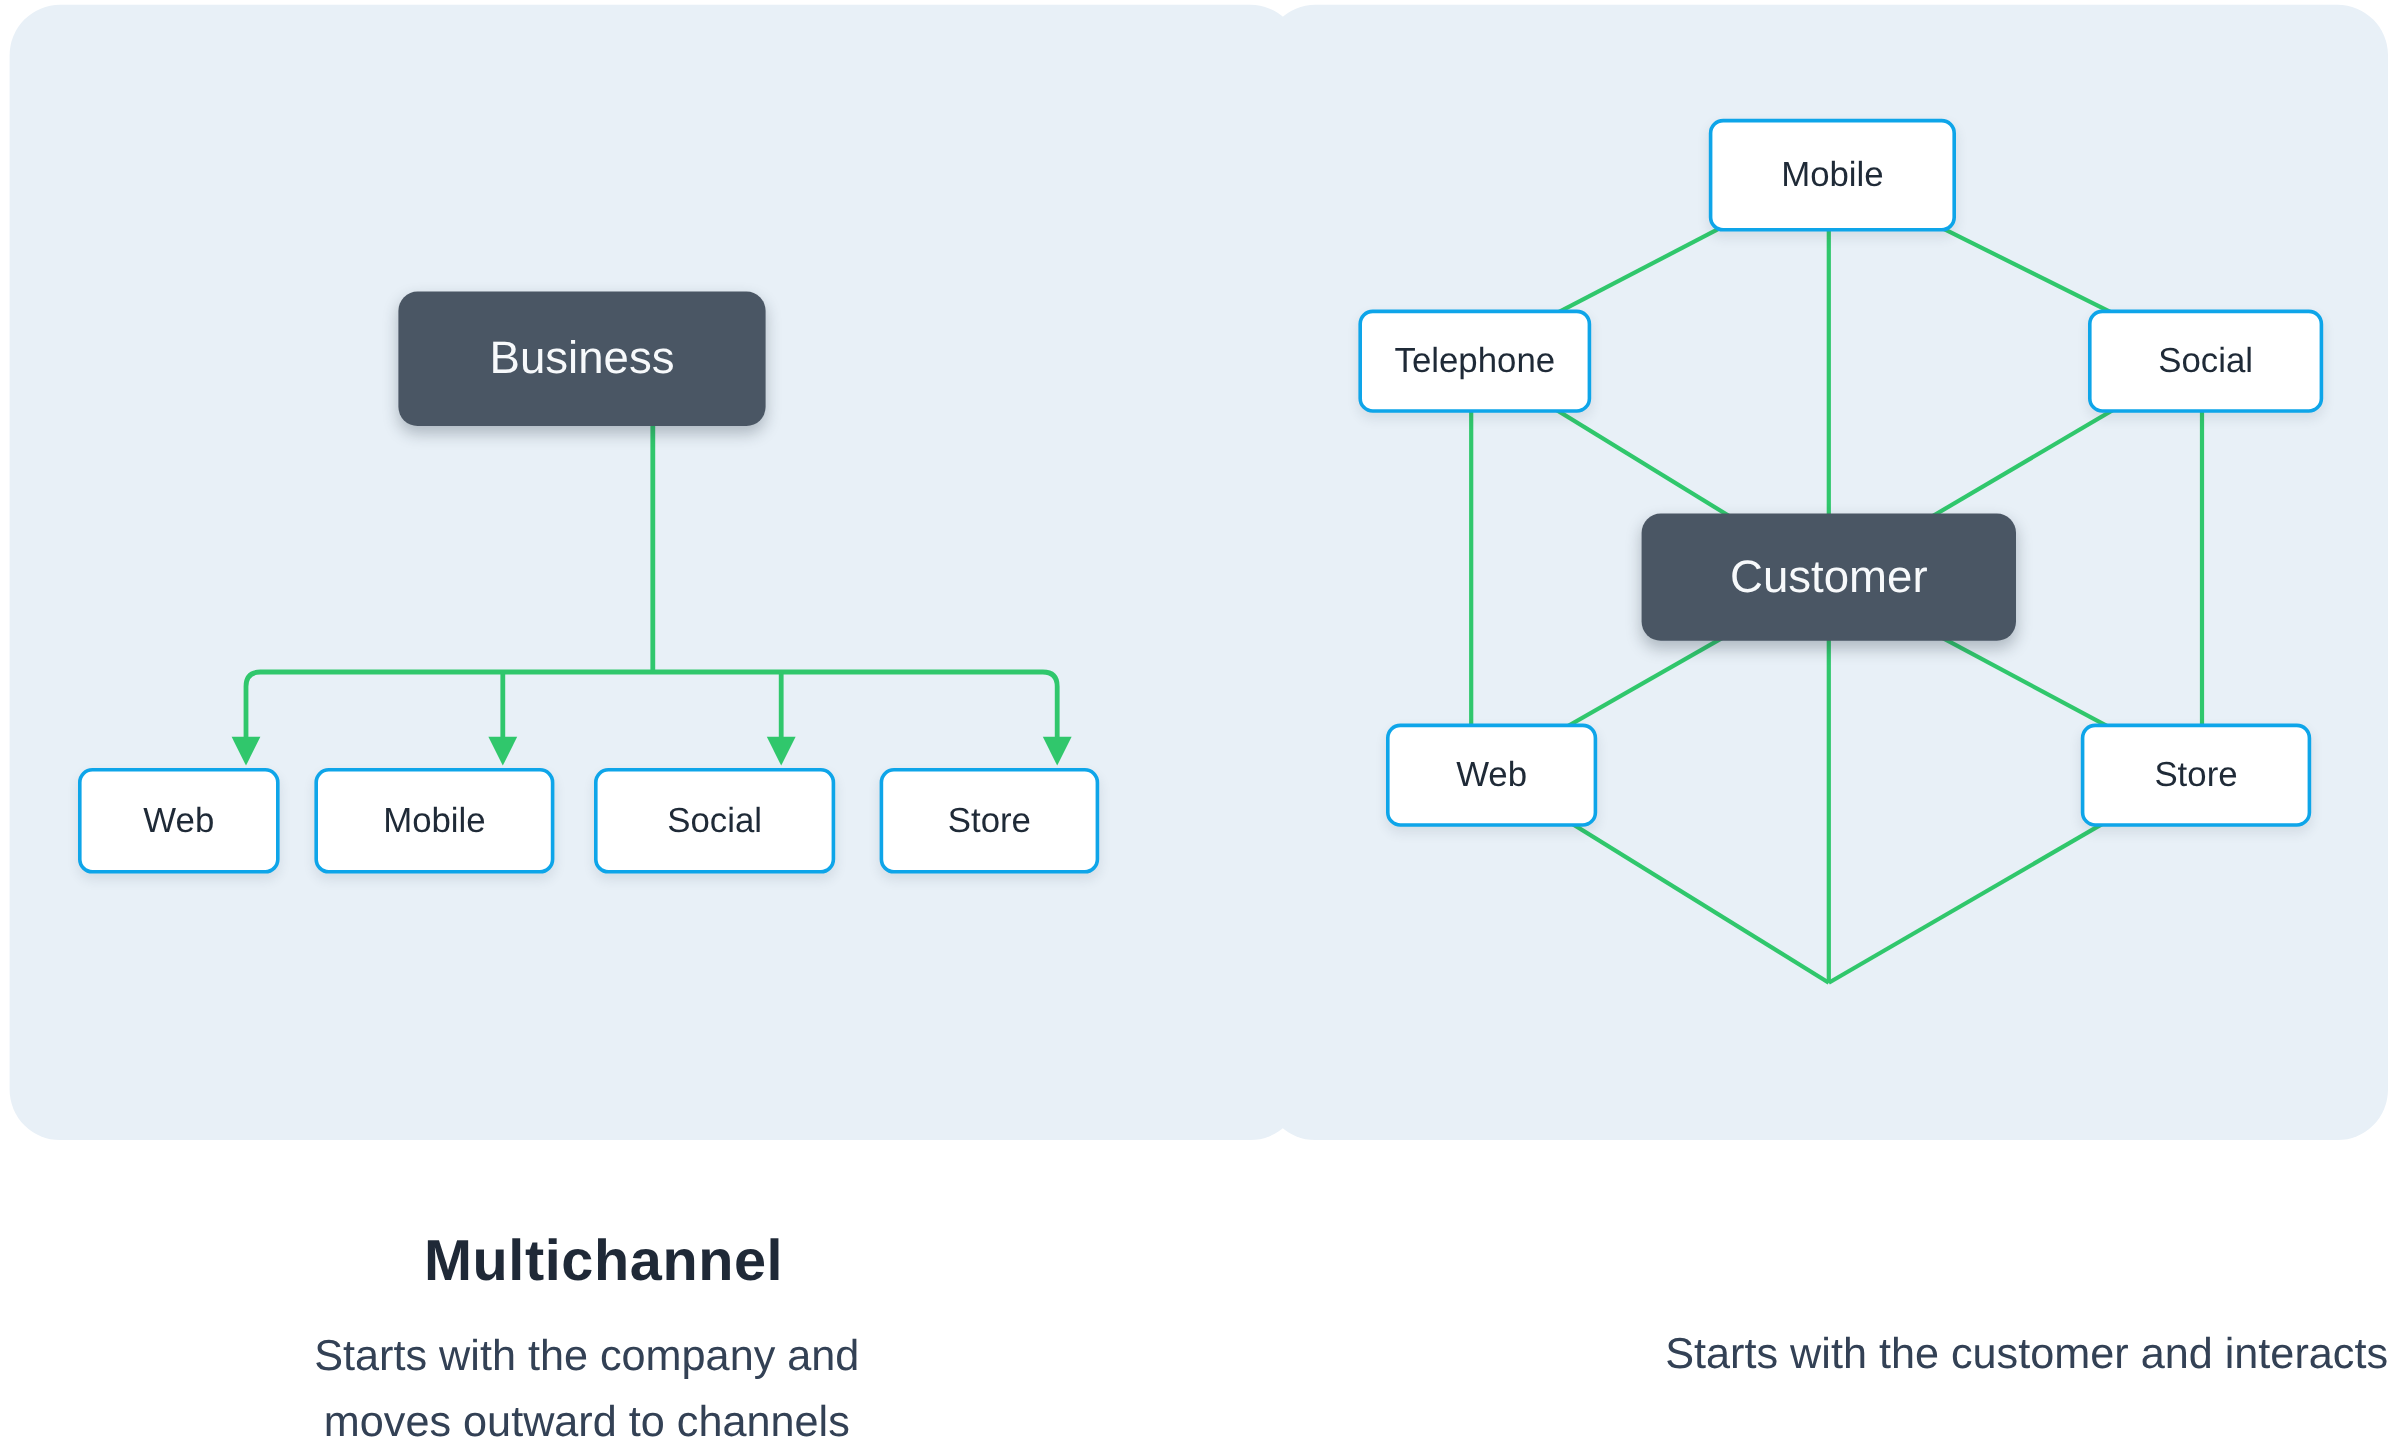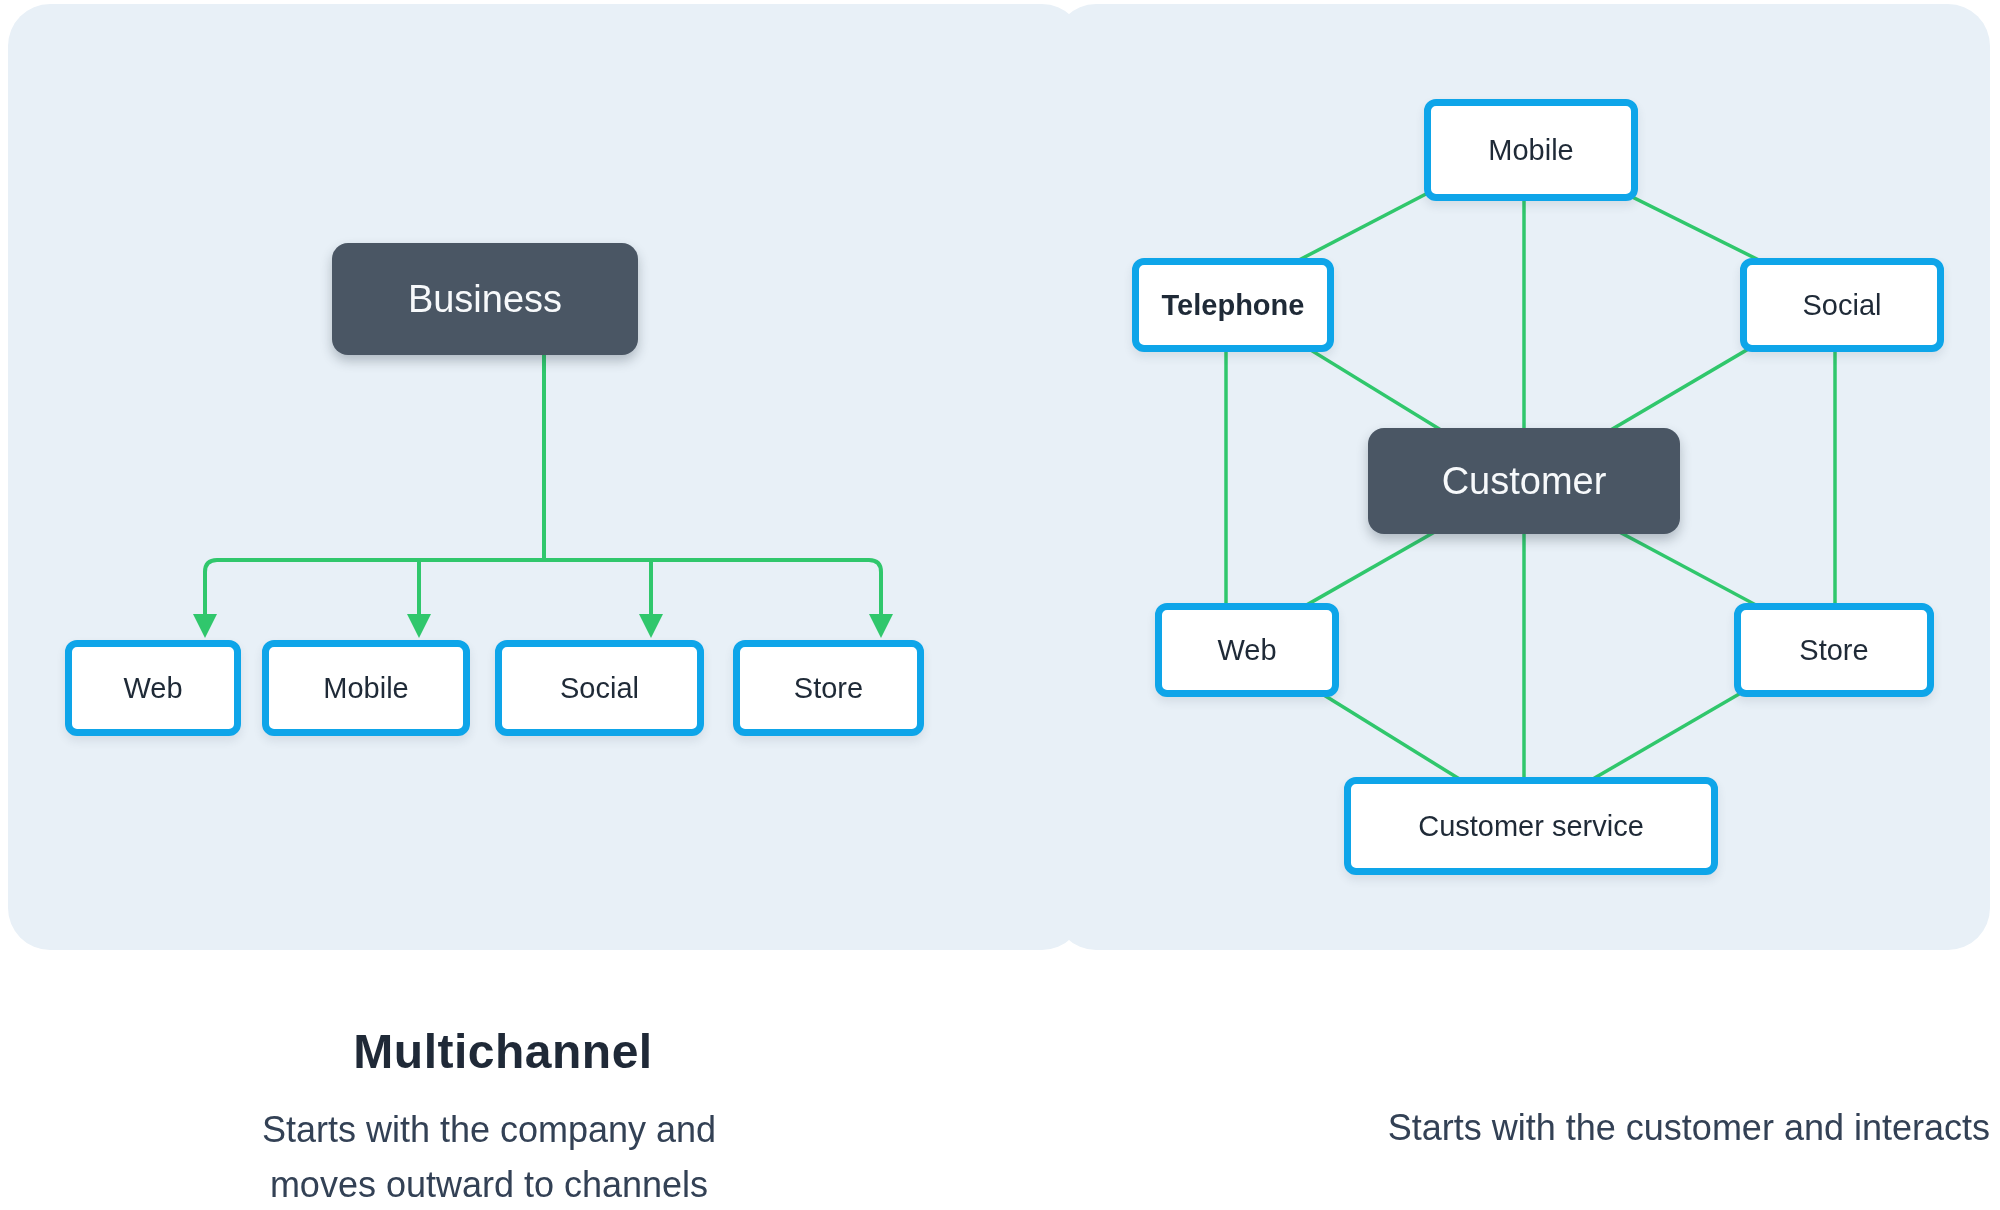--- a/index.html
+++ b/index.html
@@ -31,21 +31,21 @@
   .node {
     position: absolute;
     display: flex;
     align-items: center;
     justify-content: center;
     text-align: center;
     white-space: nowrap;
   }
   .node.light {
     background: #ffffff;
-    border: 7px solid #0ea5e9;
+    border: 3px solid #0ea5e9;
     border-radius: 12px;
     box-shadow: 0 5px 10px rgba(40, 60, 80, 0.10);
     color: #1f2a37;
     font-size: 29px;
     font-weight: 400;
   }
   .node.dark {
     background: #4a5664;
     border-radius: 16px;
     box-shadow: 0 6px 12px rgba(34, 48, 62, 0.28);
@@ -132,37 +132,34 @@
         <line x1="470" y1="477" x2="773" y2="639"></line>
         <line x1="470" y1="477" x2="470" y2="815"></line>
         <line x1="186" y1="639" x2="470" y2="815"></line>
         <line x1="773" y1="639" x2="470" y2="815"></line>
       </g>
     </svg>
 
     <div class="node light" style="left:370px; top:95px; width:200px; height:88px;">
       <span>Mobile</span>
     </div>
-    <div class="node light" style="left:78px; top:254px; width:188px; height:80px;font-weight:bold;">
+    <div class="node light" style="left:78px; top:254px; width:188px; height:80px;">
       <span>Telephone</span>
     </div>
     <div class="node light" style="left:686px; top:254px; width:190px; height:80px;">
       <span>Social</span>
     </div>
     <div class="node dark" style="left:314px; top:424px; width:312px; height:106px;align-items:center;">
       <span>Customer</span>
     </div>
     <div class="node light" style="left:101px; top:599px; width:170px; height:80px;">
       <span>Web</span>
     </div>
     <div class="node light" style="left:680px; top:599px; width:186px; height:80px;">
       <span>Store</span>
-    </div>
-    <div class="node light" style="left:290px; top:773px; width:360px; height:84px;">
-      <span>Customer service</span>
     </div>
   </section>
 
   <h2 class="caption-title left" style="margin:16px;">Multichannel</h2>
 
   <p class="caption-desc left" style="margin:2px;">
     <span>Starts with the company and</span>
     <span>moves outward to channels</span>
   </p>
   <p class="caption-desc right" style="margin:0;text-align:right;">

